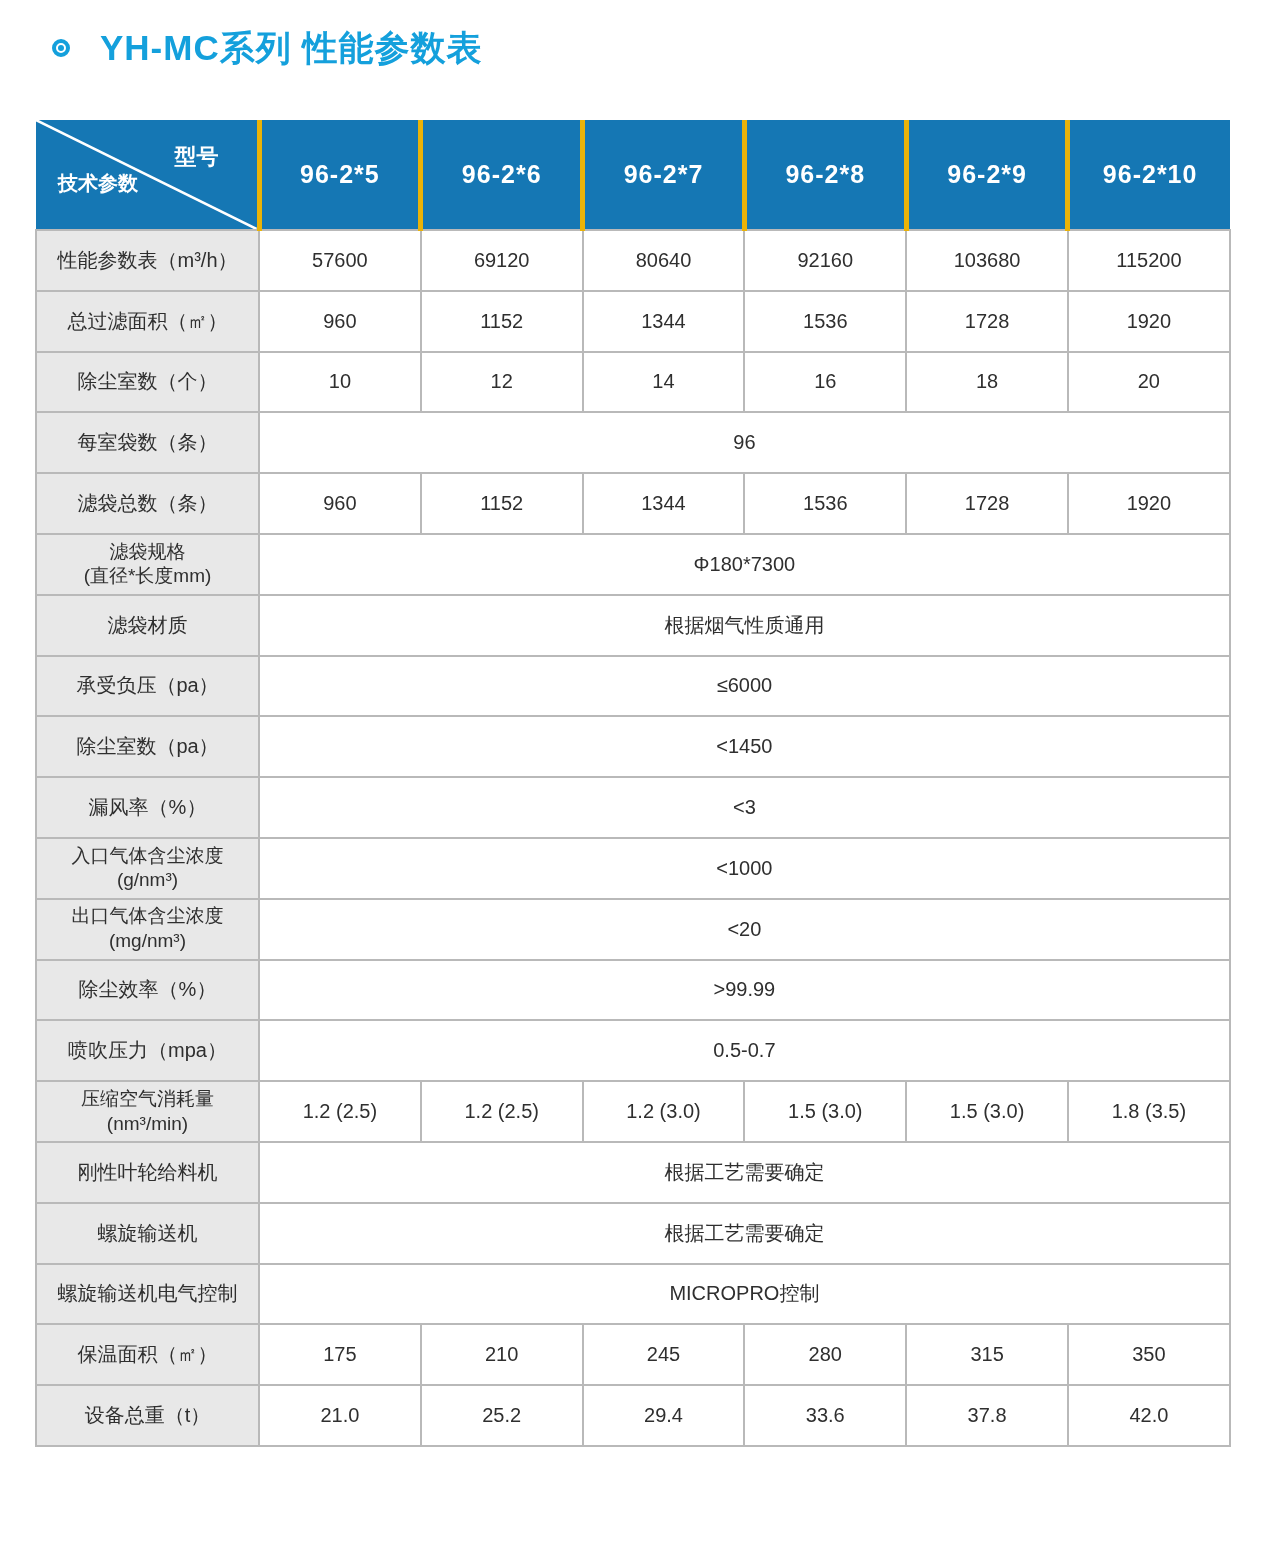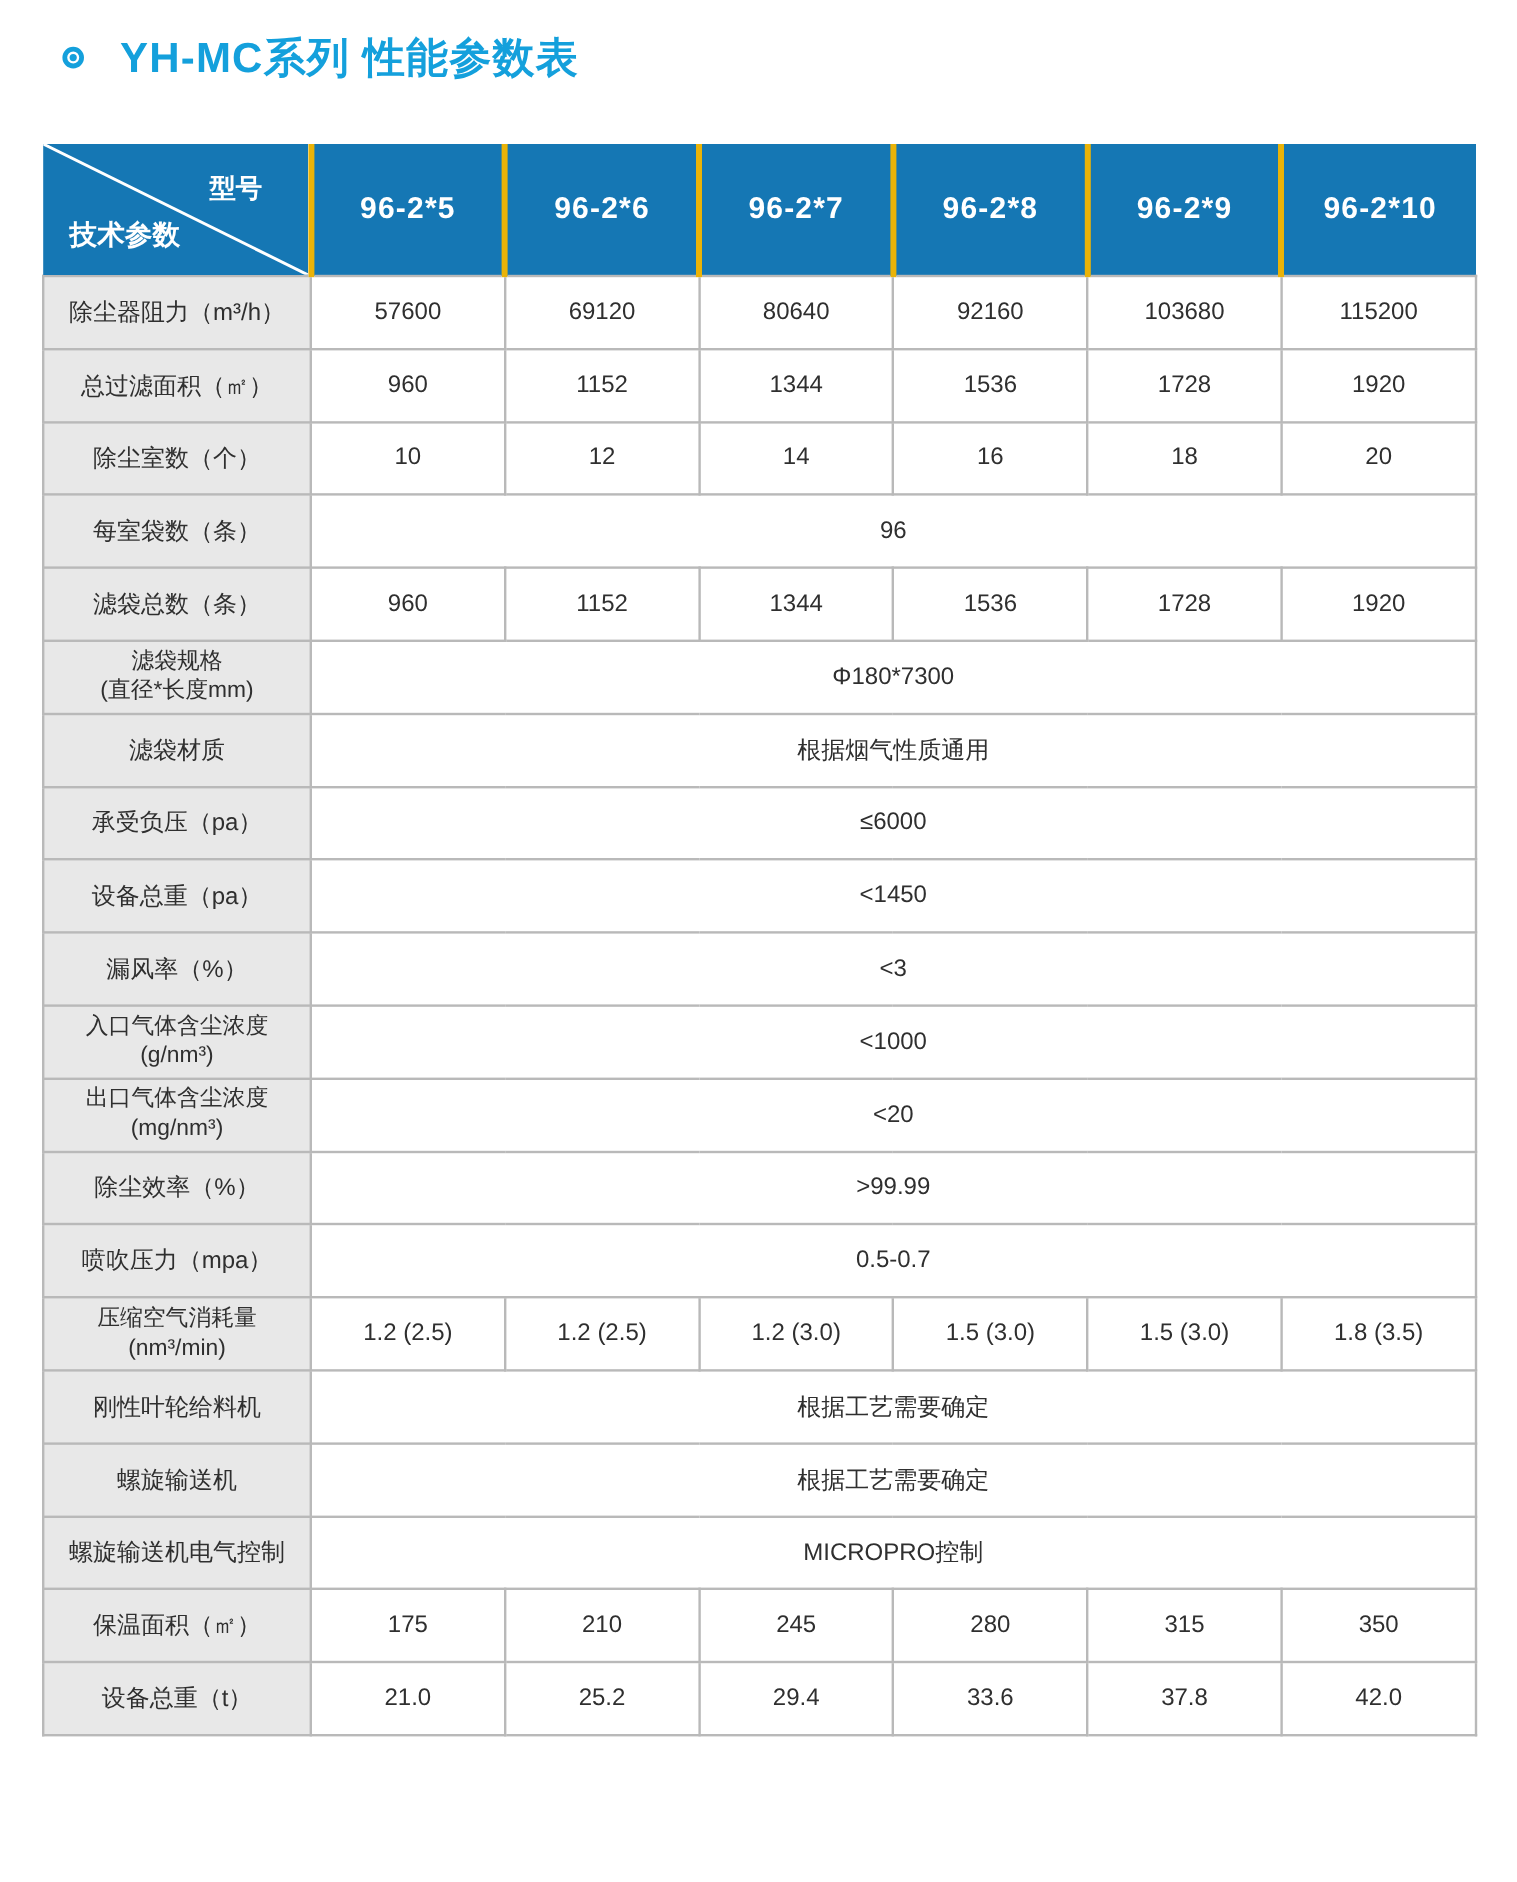--- a/index.html
+++ b/index.html
@@ -51,22 +51,22 @@
   th.col-head{
     font-size:25px;font-weight:bold;letter-spacing:1px;
     border-left:5px solid #eab308;
   }
   th.corner{position:relative;}
   .corner-top{
     position:absolute;top:22px;right:38px;
     font-size:22px;font-weight:bold;color:#fff;
   }
   .corner-bottom{
-    position:absolute;bottom:18px;left:22px;
-    font-size:23px;font-weight:bold;color:#fff;
+    position:absolute;bottom:32px;left:22px;
+    font-size:20px;font-weight:bold;color:#fff;
   }
   .corner-svg{position:absolute;inset:0;width:100%;height:100%;display:block;}
   
   tbody th,tbody td{
     border:2px solid var(--border-gray);
     font-size:20px;font-weight:normal;
   }
   tbody th.row-label{background:var(--label-bg);}
   tbody td{background:#ffffff;}
   tbody th.two-line{font-size:19px;line-height:1.3;}
@@ -101,21 +101,21 @@
     <th class="col-head">96-2*5</th>
         <th class="col-head">96-2*6</th>
         <th class="col-head">96-2*7</th>
         <th class="col-head">96-2*8</th>
         <th class="col-head">96-2*9</th>
         <th class="col-head">96-2*10</th>
       </tr>
   </thead>
   <tbody>
       <tr>
-        <th class="row-label">除尘器阻力（m³/h）</th>
+        <th class="row-label">性能参数表（m³/h）</th>
         <td>57600</td>
         <td>69120</td>
         <td>80640</td>
         <td>92160</td>
         <td>103680</td>
         <td>115200</td>
       </tr>
       <tr>
         <th class="row-label">总过滤面积（㎡）</th>
         <td>960</td>
@@ -156,21 +156,21 @@
       </tr>
       <tr>
         <th class="row-label">滤袋材质</th>
         <td colspan="6">根据烟气性质通用</td>
       </tr>
       <tr>
         <th class="row-label">承受负压（pa）</th>
         <td colspan="6">≤6000</td>
       </tr>
       <tr>
-        <th class="row-label">设备总重（pa）</th>
+        <th class="row-label">除尘室数（pa）</th>
         <td colspan="6">&lt;1450</td>
       </tr>
       <tr>
         <th class="row-label">漏风率（%）</th>
         <td colspan="6">&lt;3</td>
       </tr>
       <tr>
         <th class="row-label two-line">
           <div>入口气体含尘浓度</div>
           <div>(g/nm³)</div>

